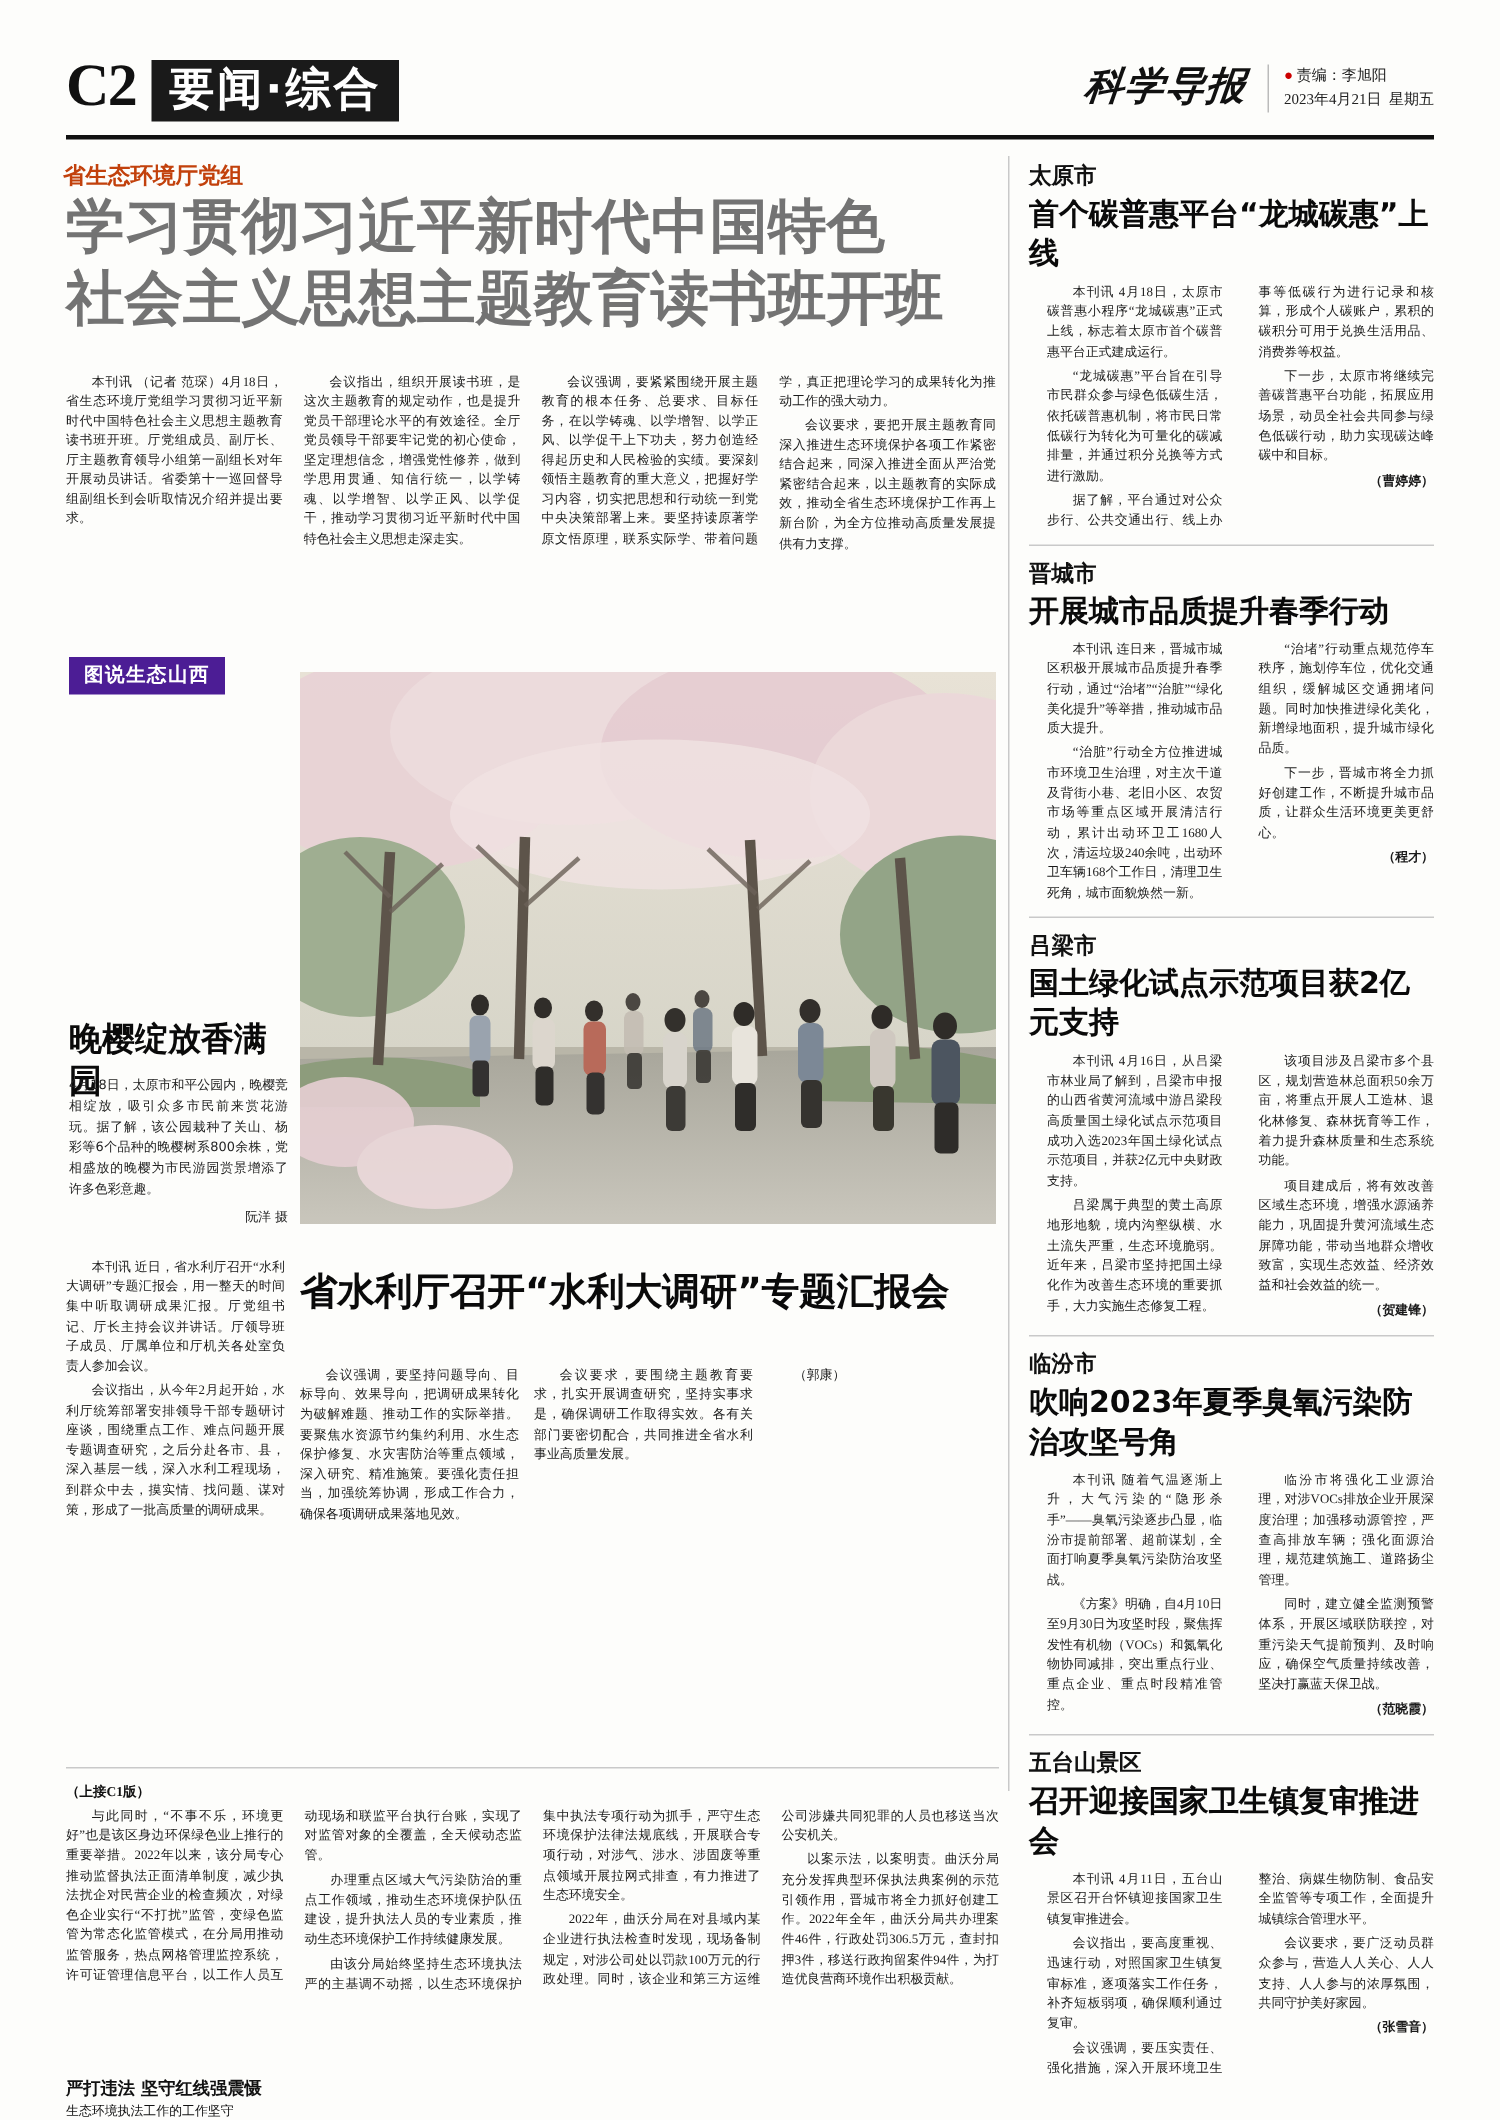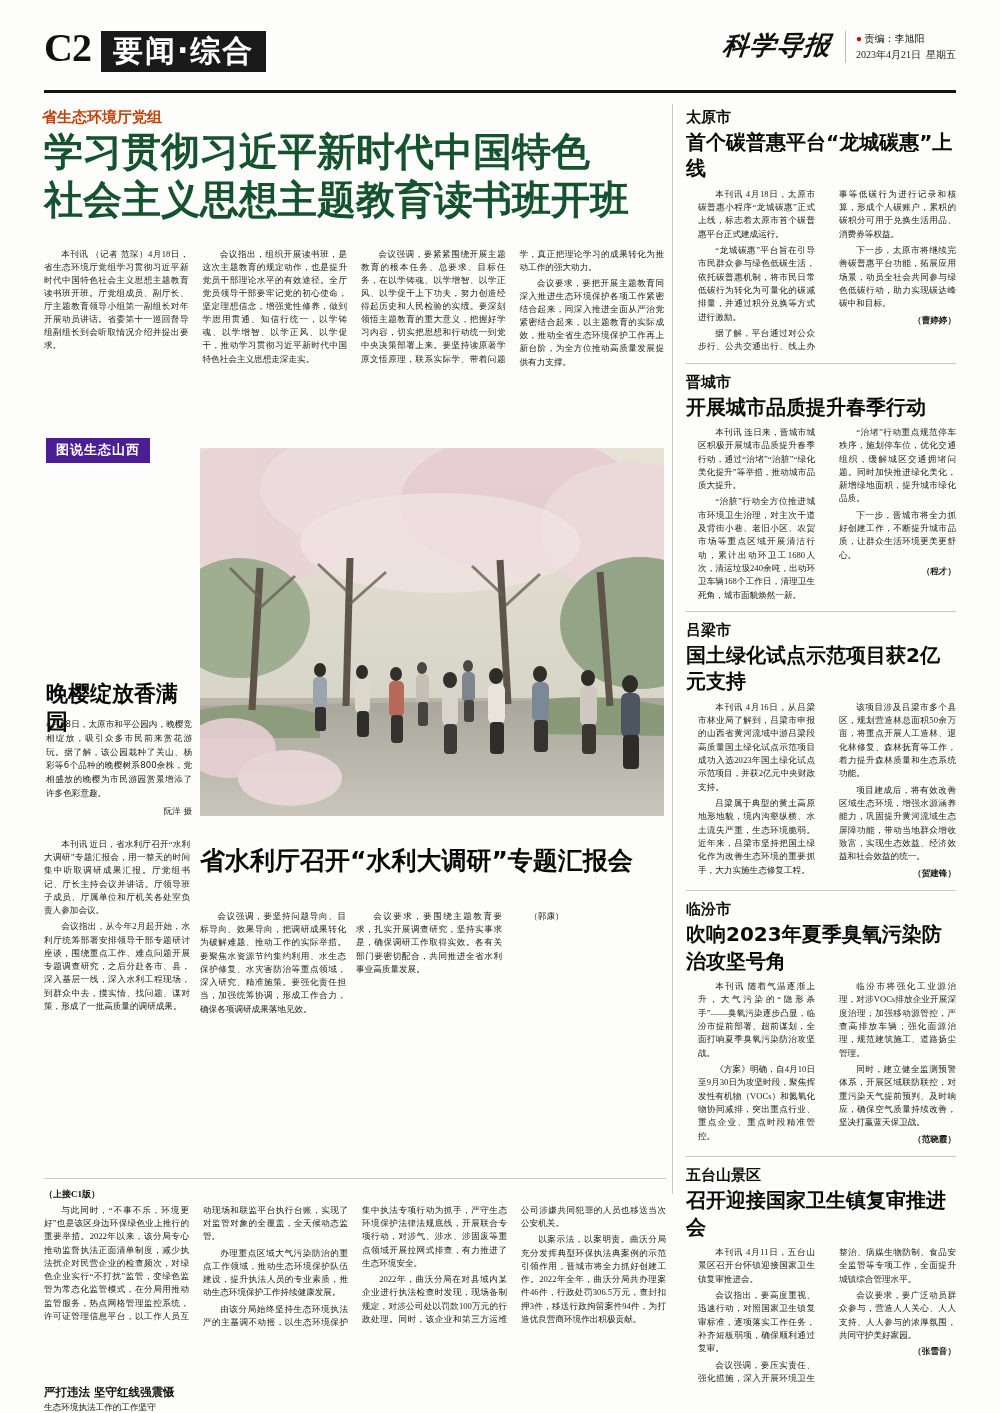--- a/index.html
+++ b/index.html
@@ -14,21 +14,21 @@
   .page{
     position:relative;
     width:1000px;height:1413px;
     padding:0;
     box-sizing:border-box;
   }
   
   .masthead{
     position:absolute;left:44px;top:28px;width:912px;height:62px;
     border-bottom:3px solid #111;
-    display:flex;align-items:flex-start;justify-content:space-between;
+    display:flex;align-items:center;justify-content:space-between;
   }
   .mast-left{display:flex;align-items:flex-end;gap:10px;}
   .page-num{
     font-family:"Liberation Serif",serif;
     font-size:40px;font-weight:bold;letter-spacing:-1px;line-height:1;
     padding-bottom:4px;
   }
   .section-box{
     background:#1a1a1a;color:#ffffff;
     font-family:"DejaVu Sans",sans-serif;
@@ -66,21 +66,21 @@
     position:absolute;left:42px;top:108px;
     font-size:15px;font-weight:bold;color:#c2410c;
     font-family:"DejaVu Sans",sans-serif;
   }
   .headline{
     position:absolute;left:44px;top:128px;width:620px;
     font-family:"DejaVu Sans",sans-serif;
     font-weight:bold;
     font-size:39px;line-height:1.22;
     letter-spacing:0px;
-    color:#14532d;
+    color:#737373;
   }
   .lead-cols{
     position:absolute;left:44px;top:248px;width:620px;
     column-count:4;column-gap:14px;column-rule:0;
     font-size:8.6px;line-height:1.52;text-align:justify;
     color:#1a1a1a;
   }
   .lead-cols p{margin:0 0 3px 0;text-indent:2em;}
   
   .photo-label{

